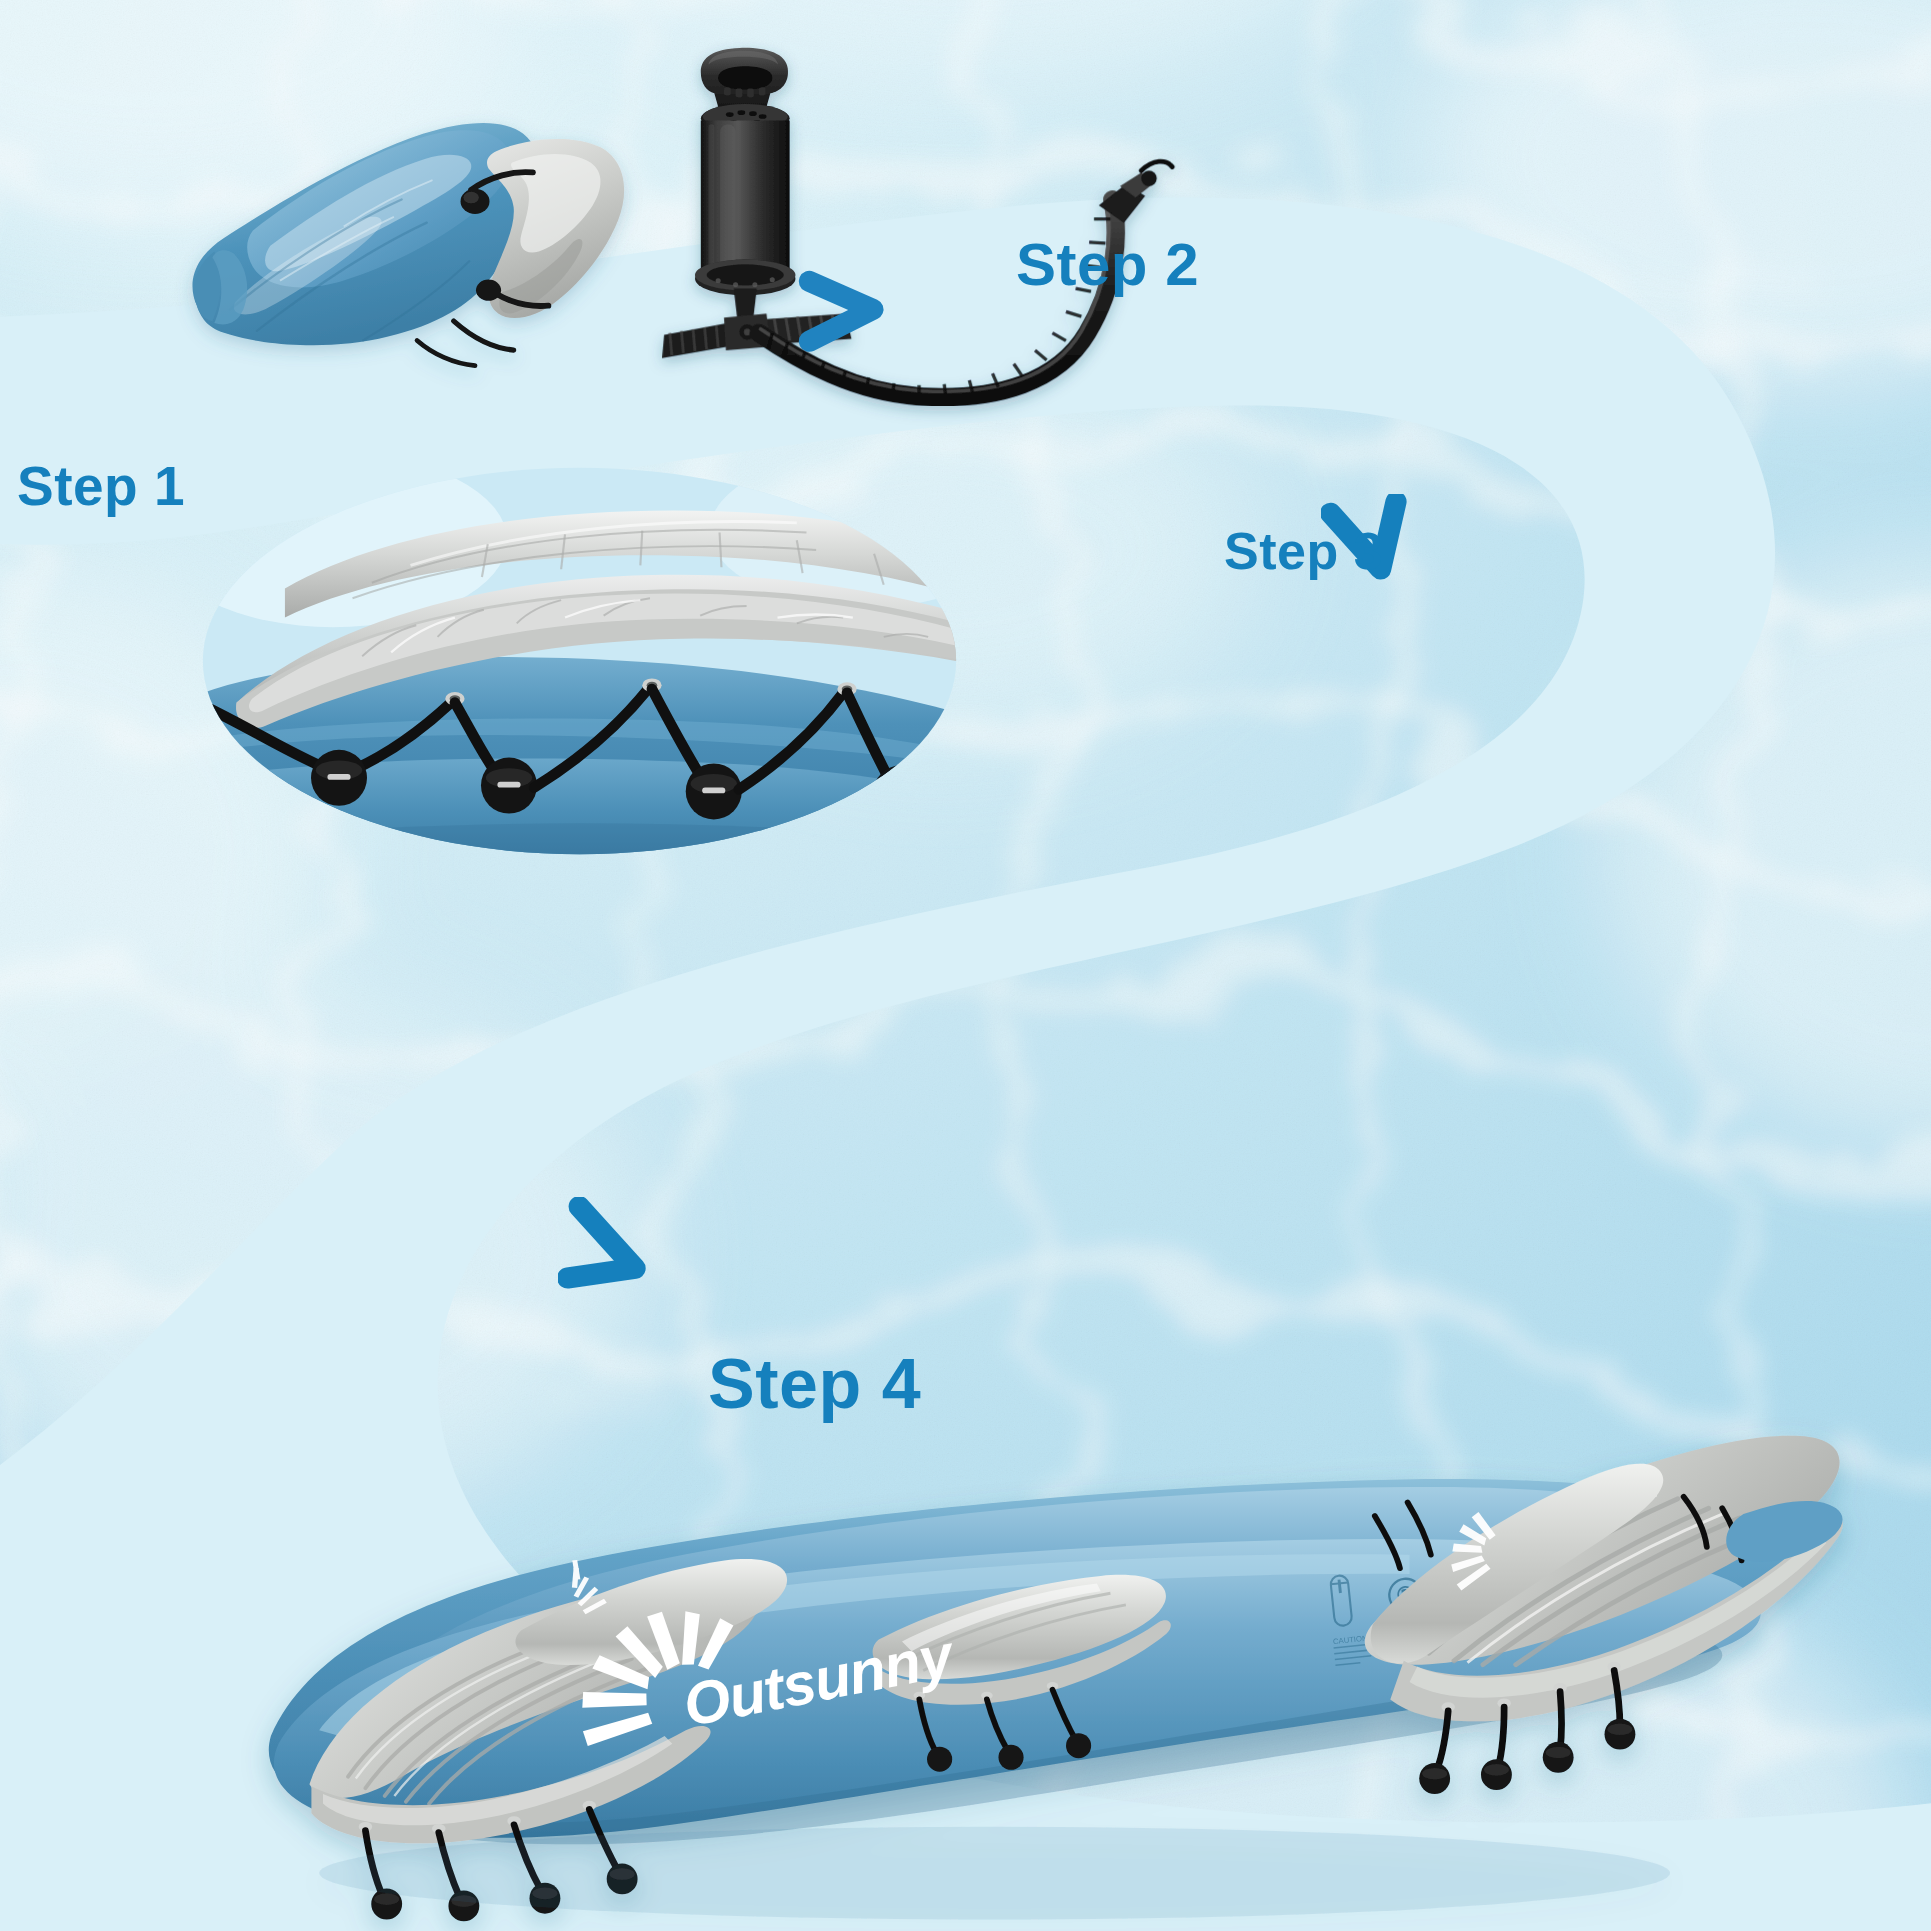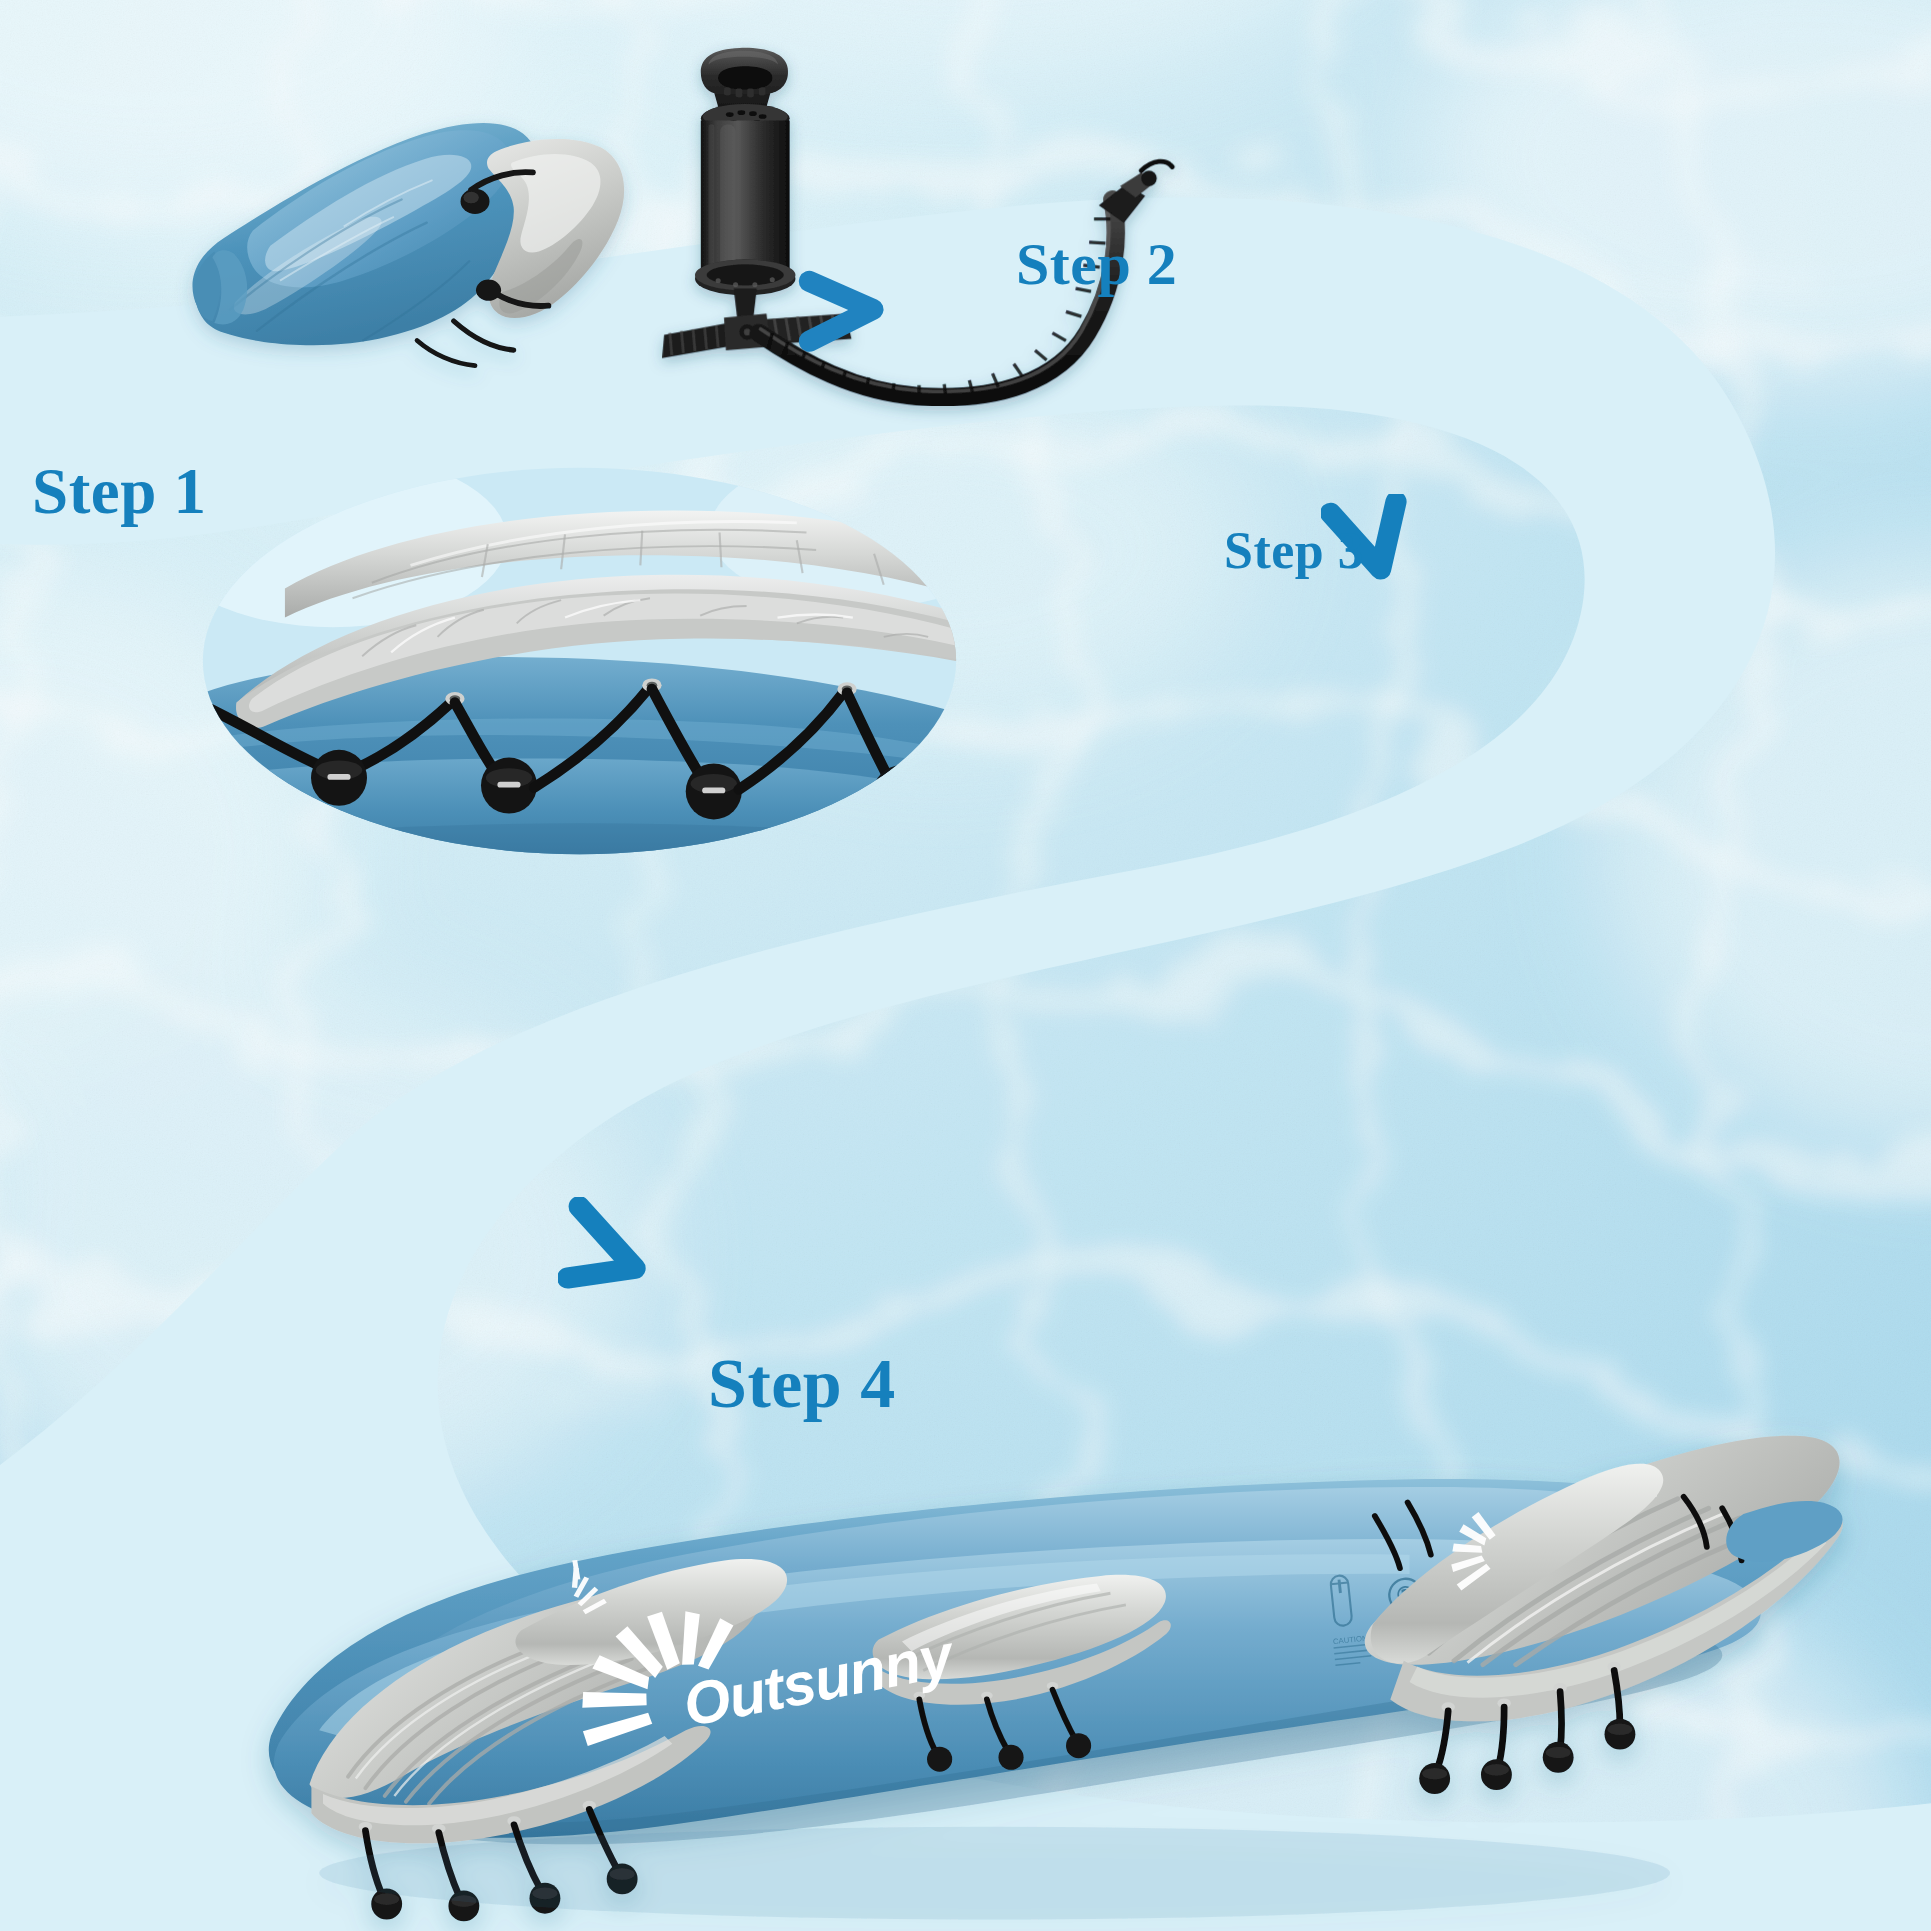--- a/index.html
+++ b/index.html
@@ -19,23 +19,23 @@
   
   .sband { position:absolute; inset:0; }
 
   
   .step-label {
     position:absolute;
     font-weight:bold;
     color:#1580bd;
     letter-spacing:0.5px;
     white-space:nowrap;
-    font-family:Liberation Serif, serif;
+    font-family:Liberation Sans, sans-serif;
   }
-  #step1-label { left:32px;  top:454px;  font-size:65px;text-align:right; }
+  #step1-label { left:17px;  top:454px;  font-size:55px;text-align:right; }
   #step2-label { left:1016px;top:230px;  font-size:60px; }
   #step3-label { left:1224px;top:521px;  font-size:52px; }
   #step4-label { left:708px; top:1311px; font-size:70px;margin-top:33px; }
 
   
   .chev { position:absolute; }
   #chev1 { left:792px;  top:266px; width:106px; height:92px; }
   #chev2 { left:1321px; top:494px; width:101px; height:97px; }
   #chev3 { left:558px;  top:1197px;width:106px;height:97px; }
 

